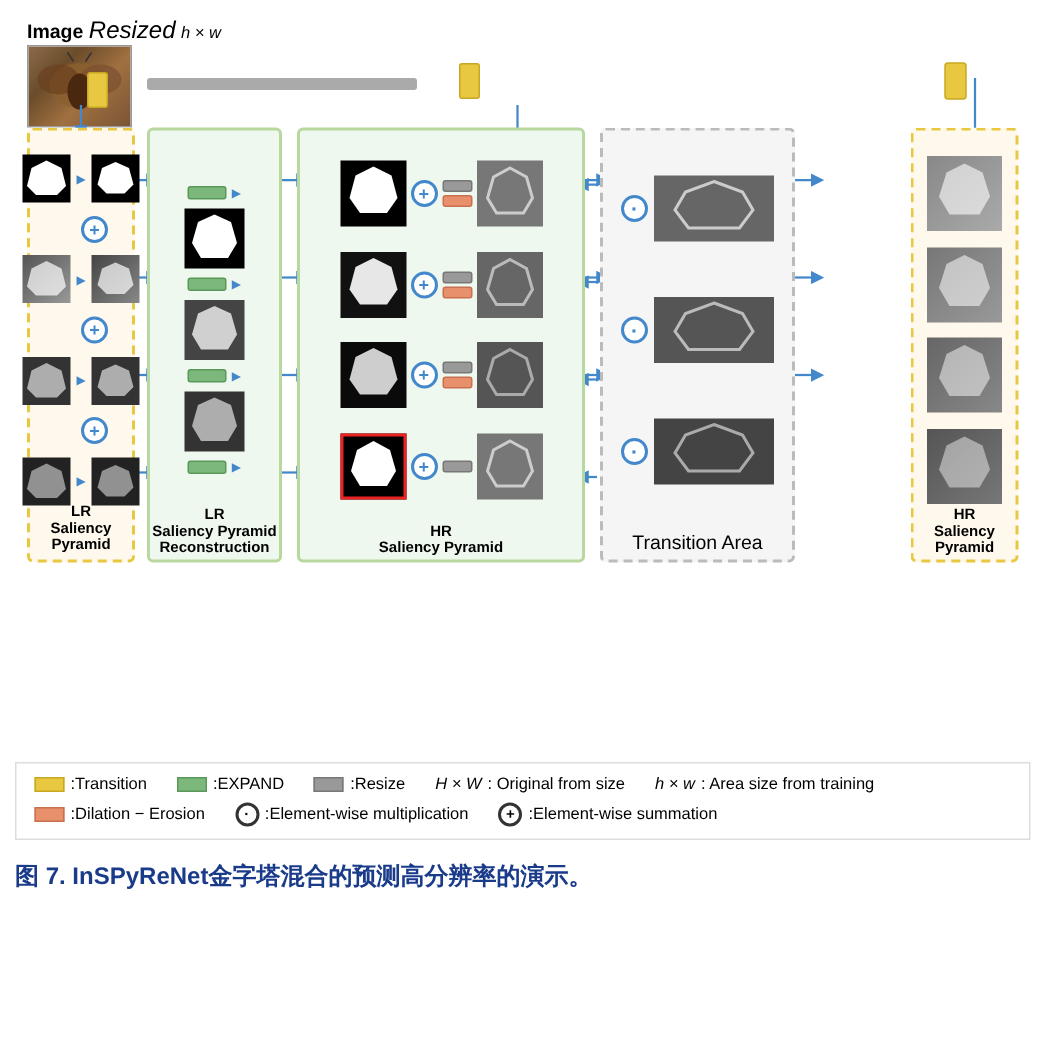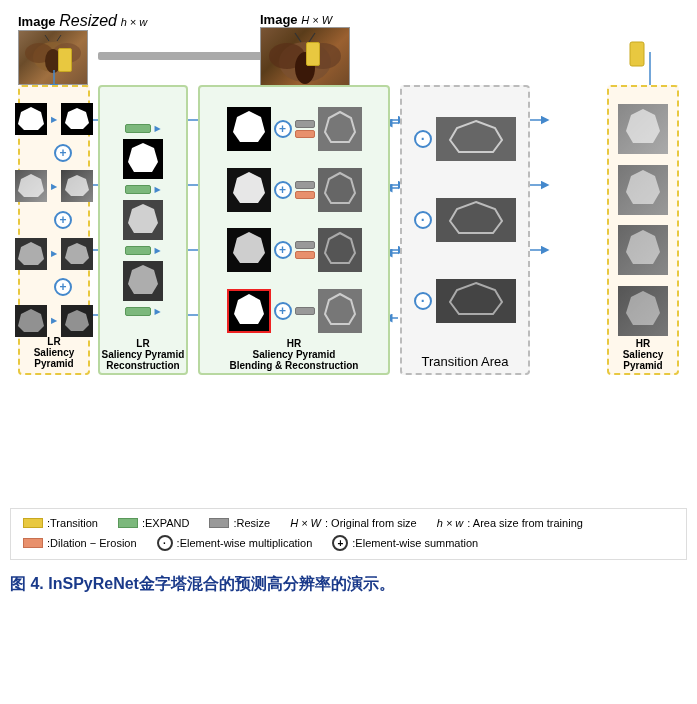--- a/index.html
+++ b/index.html
@@ -351,36 +351,20 @@
       <line x1="388" y1="113" x2="378" y2="113" stroke="#4488cc" stroke-width="1.5" marker-end="url(#arrowhead)"></line>
       <line x1="388" y1="178" x2="378" y2="178" stroke="#4488cc" stroke-width="1.5" marker-end="url(#arrowhead)"></line>
       <line x1="388" y1="243" x2="378" y2="243" stroke="#4488cc" stroke-width="1.5" marker-end="url(#arrowhead)"></line>
       <line x1="388" y1="308" x2="378" y2="308" stroke="#4488cc" stroke-width="1.5" marker-end="url(#arrowhead)"></line>
 
       <line x1="520" y1="110" x2="535" y2="110" stroke="#4488cc" stroke-width="1.5" marker-end="url(#arrowhead)"></line>
       <line x1="520" y1="175" x2="535" y2="175" stroke="#4488cc" stroke-width="1.5" marker-end="url(#arrowhead)"></line>
       <line x1="520" y1="240" x2="535" y2="240" stroke="#4488cc" stroke-width="1.5" marker-end="url(#arrowhead)"></line>
     </svg>
 
-    <div style="position:absolute; left:250px; top:2px;">
-      <div style="font-size:13px; font-weight:bold;">
-        <span>Image</span>
-        <span style="font-style:italic; font-size:11px; font-weight:normal;"> <span>H × W</span></span>
-      </div>
-      <div class="img-box butterfly-large">
-        <svg width="88" height="68" viewBox="0 0 88 68">
-          <ellipse cx="44" cy="34" rx="26" ry="20" fill="#7a5030" opacity="0.85"></ellipse>
-          <ellipse cx="26" cy="28" rx="18" ry="13" fill="#5a3018" opacity="0.75"></ellipse>
-          <ellipse cx="62" cy="28" rx="18" ry="13" fill="#6a4025" opacity="0.75"></ellipse>
-          <ellipse cx="44" cy="40" rx="10" ry="16" fill="#3a1808"></ellipse>
-          <line x1="40" y1="14" x2="34" y2="5" stroke="#333" stroke-width="1.2"></line>
-          <line x1="48" y1="14" x2="54" y2="5" stroke="#333" stroke-width="1.2"></line>
-        </svg>
-      </div>
-    </div>
 
     <div style="position:absolute; left:296px; top:32px;">
       <div class="block-yellow"></div>
     </div>
 
     <div class="panel-lr-left">
       <div class="panel-content">
 
         <div class="panel-content-row">
           <div class="black-img img-32">
@@ -574,21 +558,20 @@
             <svg width="40" height="40" viewBox="0 0 40 40">
                 <polygon points="20,3 31,9 35,23 29,33 11,33 5,23 9,9" fill="none" stroke="#ccc" stroke-width="2"></polygon>
               </svg>
           </div>
         </div>
       </div>
 
       <div style="position:absolute; bottom:2px; left:0; right:0; text-align:center; font-size:10px; font-weight:bold;">
         <div>HR</div>
         <div>Saliency Pyramid</div>
-        <div>Blending &amp; Reconstruction</div>
       </div>
     </div>
 
     <div class="panel-transition">
       <div class="panel-content">
 
         <div style="display:flex; align-items:center; gap:4px;">
           <div class="circle-dot">·</div>
           <div class="black-img" style="width:80px; height:44px; background:#666;">
             <svg width="78" height="42" viewBox="0 0 78 42">
@@ -682,16 +665,16 @@
       <div class="legend-circle-dot">·</div>
       <span>:Element-wise multiplication</span>
     </div>
     <div class="legend-item">
       <div class="legend-circle-plus">+</div>
       <span>:Element-wise summation</span>
     </div>
   </div>
 
   <div class="caption">
-    <span>图 4.</span><span> InSPyReNet金字塔混合的预测高分辨率的演示。</span>
+    <span>图 7.</span><span> InSPyReNet金字塔混合的预测高分辨率的演示。</span>
   </div>
 
 </div>
 
 </body></html>

